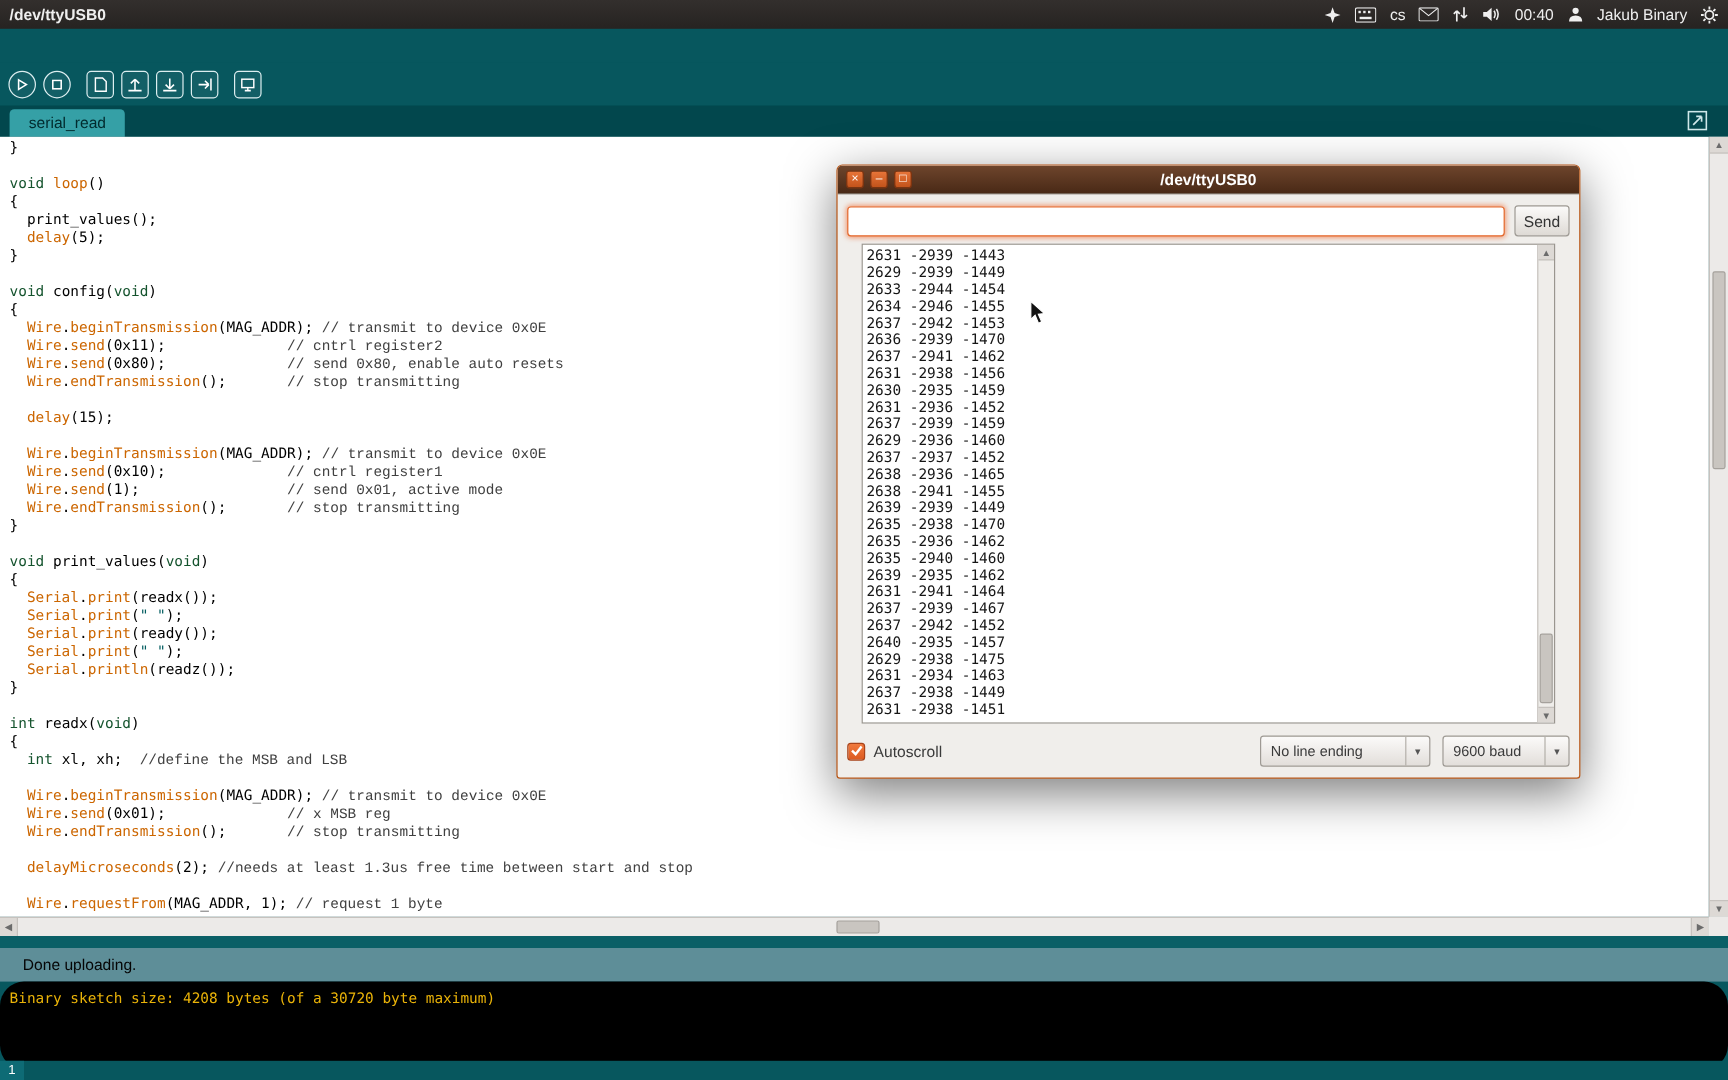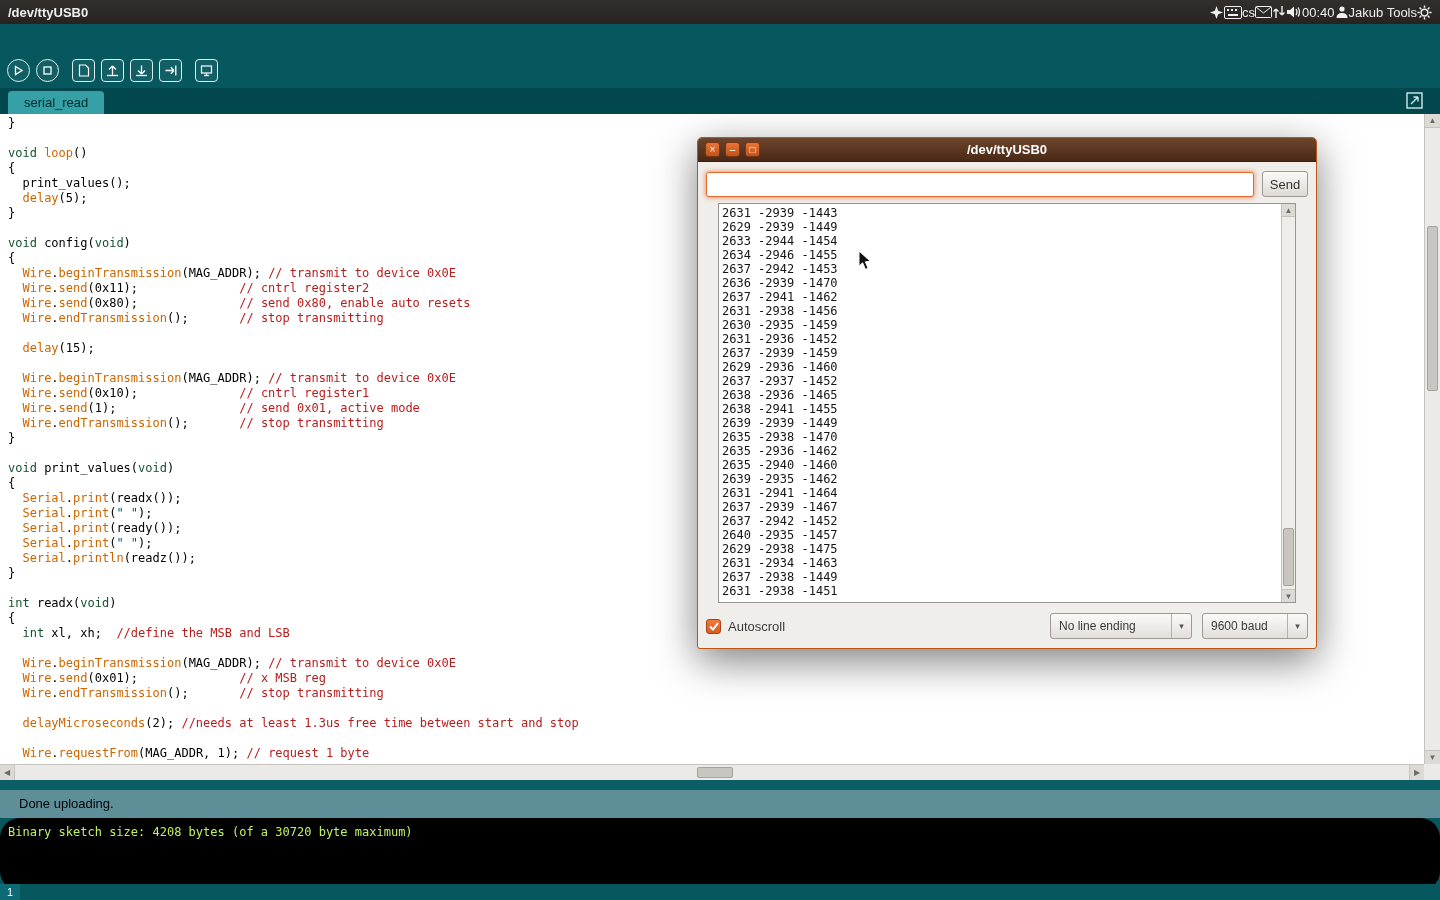--- a/index.html
+++ b/index.html
@@ -5,21 +5,21 @@
   * { margin:0; padding:0; box-sizing:border-box; }
   html,body { width:1440px; height:900px; overflow:hidden; background:#07575E; }
   body { font-family:"Liberation Sans","DejaVu Sans",sans-serif; }
   .screen { position:relative; width:1440px; height:900px; }
 
   
   .top-panel { position:absolute; top:0; left:0; width:1440px; height:24px;
     background:linear-gradient(#332f2d,#262321); color:#efefef; display:flex;
     align-items:center; font-size:13px; z-index:40; }
   .panel-title { font-weight:bold; padding-left:8px; }
-  .panel-right { margin-left:auto; display:flex; align-items:center; padding-right:8px; }
+  .panel-right { margin-left:auto; display:flex; align-items:center; gap:11px; padding-right:8px; }
   .panel-icon { display:flex; align-items:center; }
   .panel-icon svg { display:block; }
   .panel-text { color:#efefef; }
 
   
   .menu-bar { position:absolute; top:24px; left:0; width:1440px; height:28px;
     background:#07575E; display:flex; align-items:center; padding-left:4px; }
   .menu-item { color:#eef6f6; font-size:14px; padding:4px 10px; cursor:default; }
 
   
@@ -43,21 +43,21 @@
   
   .editor { position:absolute; top:114px; left:0; width:1424px; height:650px;
     background:#ffffff; overflow:hidden; }
   #code { font-family:"DejaVu Sans Mono","Liberation Mono",monospace; font-size:12px;
     line-height:15px; padding:2px 0 0 8px; white-space:pre; }
   .code-line { height:15px; }
   .tok-pl { color:#000000; }
   .tok-kw { color:#14532d; }
   .tok-fn { color:#CC6600; }
   .tok-cls { color:#CC6600; font-weight:normal; }
-  .tok-cm { color:#b91c1c; }
+  .tok-cm { color:#404040;font-family:Liberation Mono, monospace; }
   .tok-str { color:#005C5F; }
 
   
   .v-scrollbar { position:absolute; top:114px; right:0; width:16px; height:650px;
     background:#ECEAE8; border-left:1px solid #C6C2BE; }
   .v-scrollbar .arrow, .h-scrollbar .arrow, .sm-scrollbar .arrow {
     position:absolute; width:100%; height:14px; font-size:8px; color:#6b6b6b;
     text-align:center; line-height:14px; background:#DDD9D5; }
   .v-scrollbar .arrow.up { top:0; border-bottom:1px solid #C6C2BE; }
   .v-scrollbar .arrow.down { bottom:0; border-top:1px solid #C6C2BE; }
@@ -70,21 +70,21 @@
   .h-scrollbar .arrow.right { right:0; border-left:1px solid #C6C2BE; }
   .h-thumb { position:absolute; left:697px; top:2px; width:36px; height:11px;
     background:#C9C5C0; border:1px solid #A5A19C; border-radius:2px; }
   .scroll-corner { position:absolute; top:764px; right:0; width:16px; height:16px; background:#ECEAE8; }
 
   
   .status-gap { position:absolute; top:780px; left:0; width:1440px; height:10px; background:#0A5F66; }
   .status-bar { position:absolute; top:790px; left:0; width:1440px; height:28px;
     background:#5E8E98; color:#050505; font-size:13px; line-height:28px; padding-left:19px; }
   .console { position:absolute; top:818px; left:0; width:1440px; height:73px;
-    background:#000000; color:#bef264; font-family:"DejaVu Sans Mono","Liberation Mono",monospace;
+    background:#000000; color:#eab308; font-family:"DejaVu Sans Mono","Liberation Mono",monospace;
     font-size:12px; padding:7px 8px; white-space:pre;border-radius:20px; }
   .bottom-strip { position:absolute; top:884px; left:0; width:1440px; height:16px;
     background:#07575E; }
   .line-indicator { position:absolute; left:0; top:0; width:20px; height:16px;
     background:#0E6B75; color:#ffffff; font-size:11px; text-align:center; line-height:16px; }
 
   
   .serial-monitor { position:absolute; left:697px; top:137px; width:620px; height:512px;
     background:#F0EEEB; border:1px solid #B85718; border-radius:5px 5px 3px 3px;
     box-shadow:0 12px 40px rgba(0,0,0,0.5); z-index:30; }
@@ -173,21 +173,21 @@
             <path d="M10 4 Q12 7 10 10 M12 2.5 Q15 7 12 11.5" stroke="#efefef" stroke-width="1.3" fill="none"></path>
           </svg>
       </span>
       <span class="panel-text">00:40</span>
       <span class="panel-icon">
         <svg width="14" height="14" viewBox="0 0 14 14">
             <circle cx="7" cy="4" r="2.6" fill="#efefef"></circle>
             <path d="M1.5 13 Q1.5 8 7 8 Q12.5 8 12.5 13 Z" fill="#efefef"></path>
           </svg>
       </span>
-      <span class="panel-text">Jakub Tools</span>
+      <span class="panel-text">Jakub Binary</span>
       <span class="panel-icon">
         <svg width="15" height="15" viewBox="0 0 16 16">
             <g stroke="#efefef" stroke-width="1.6">
               <line x1="8" y1="0.5" x2="8" y2="3"></line>
               <line x1="8" y1="13" x2="8" y2="15.5"></line>
               <line x1="0.5" y1="8" x2="3" y2="8"></line>
               <line x1="13" y1="8" x2="15.5" y2="8"></line>
               <line x1="2.7" y1="2.7" x2="4.5" y2="4.5"></line>
               <line x1="11.5" y1="11.5" x2="13.3" y2="13.3"></line>
               <line x1="2.7" y1="13.3" x2="4.5" y2="11.5"></line>

